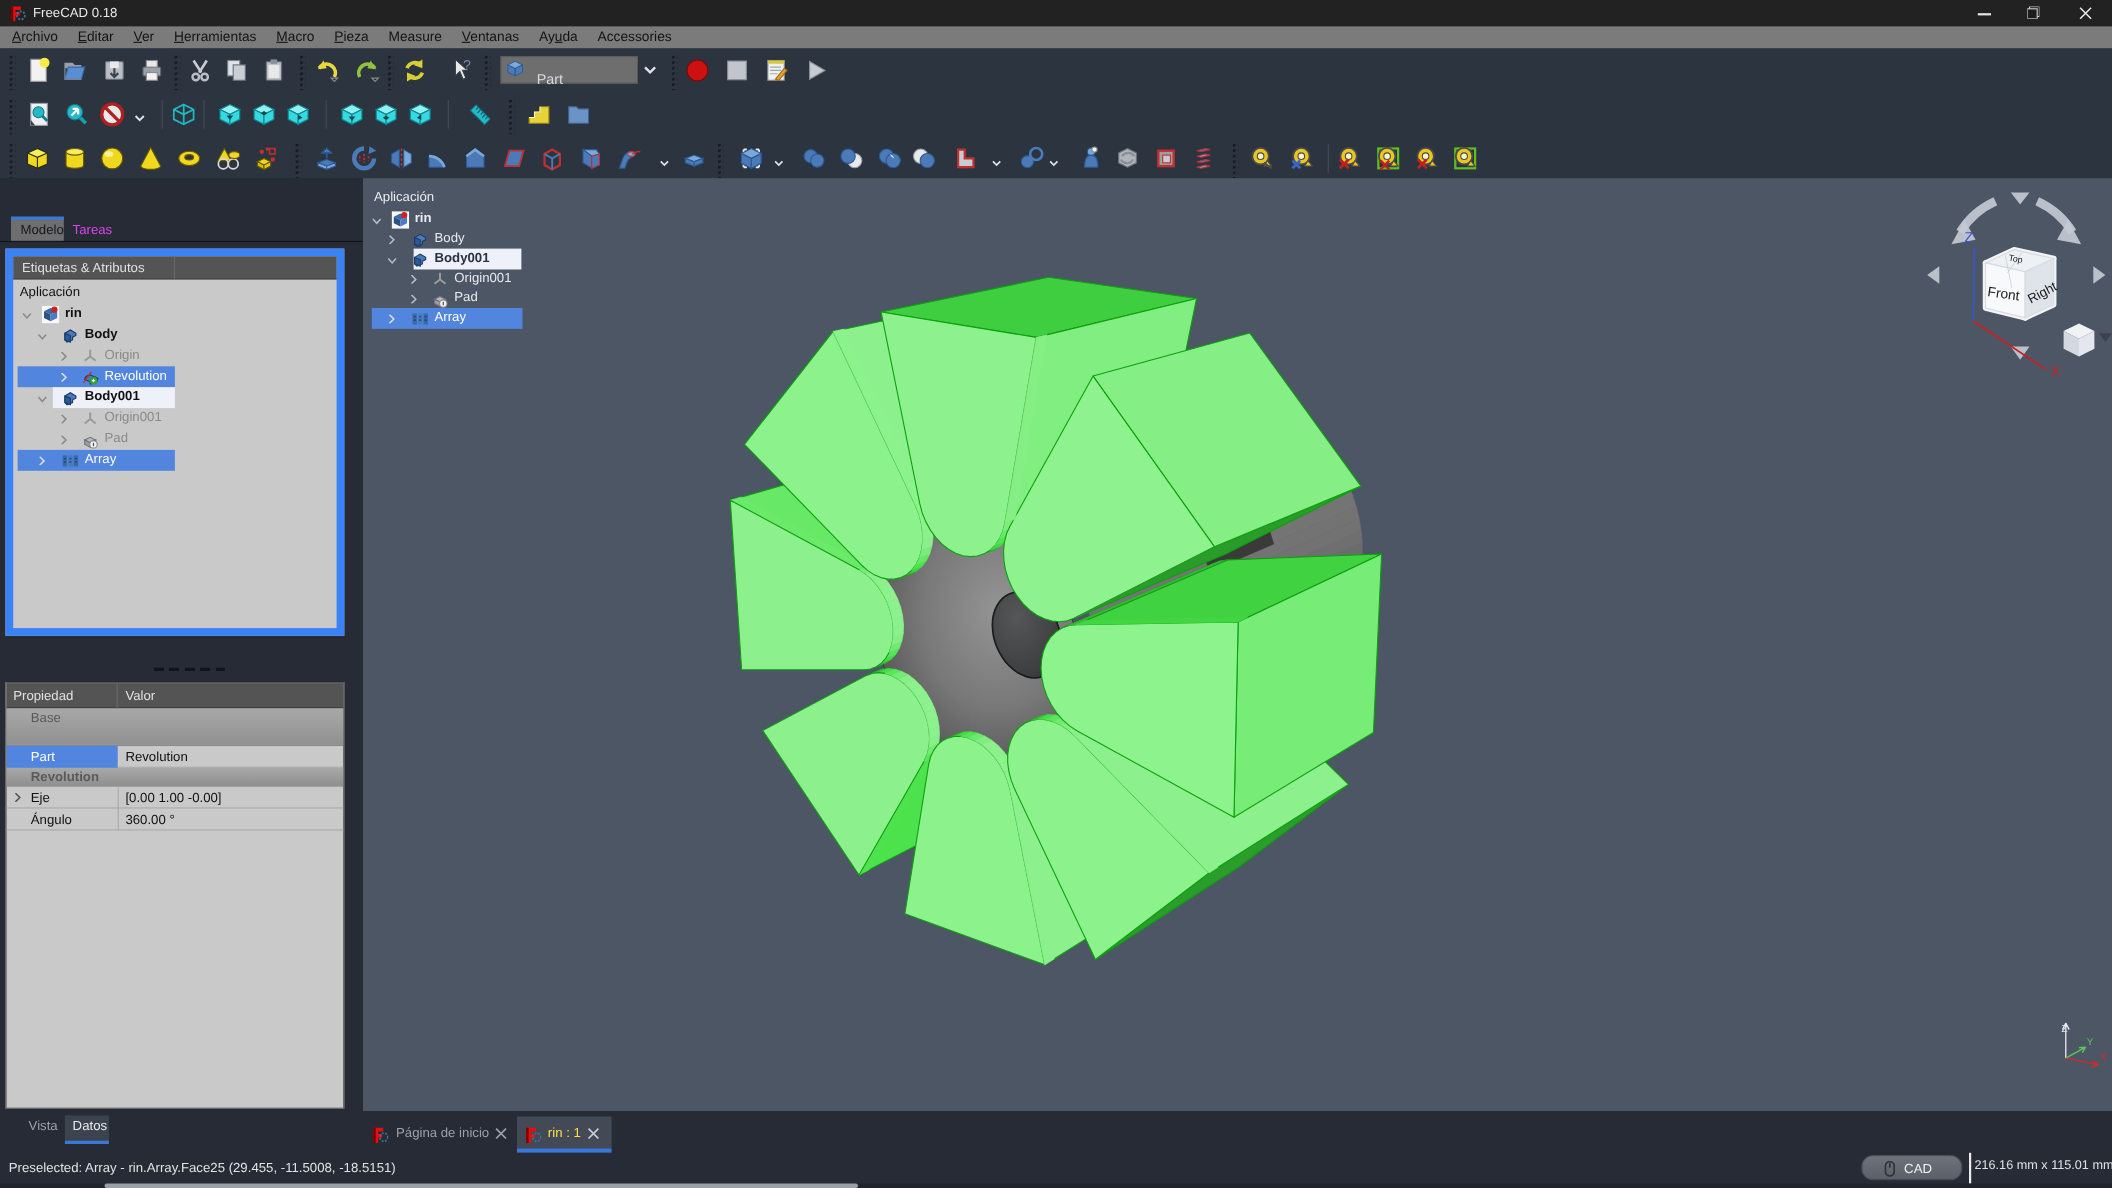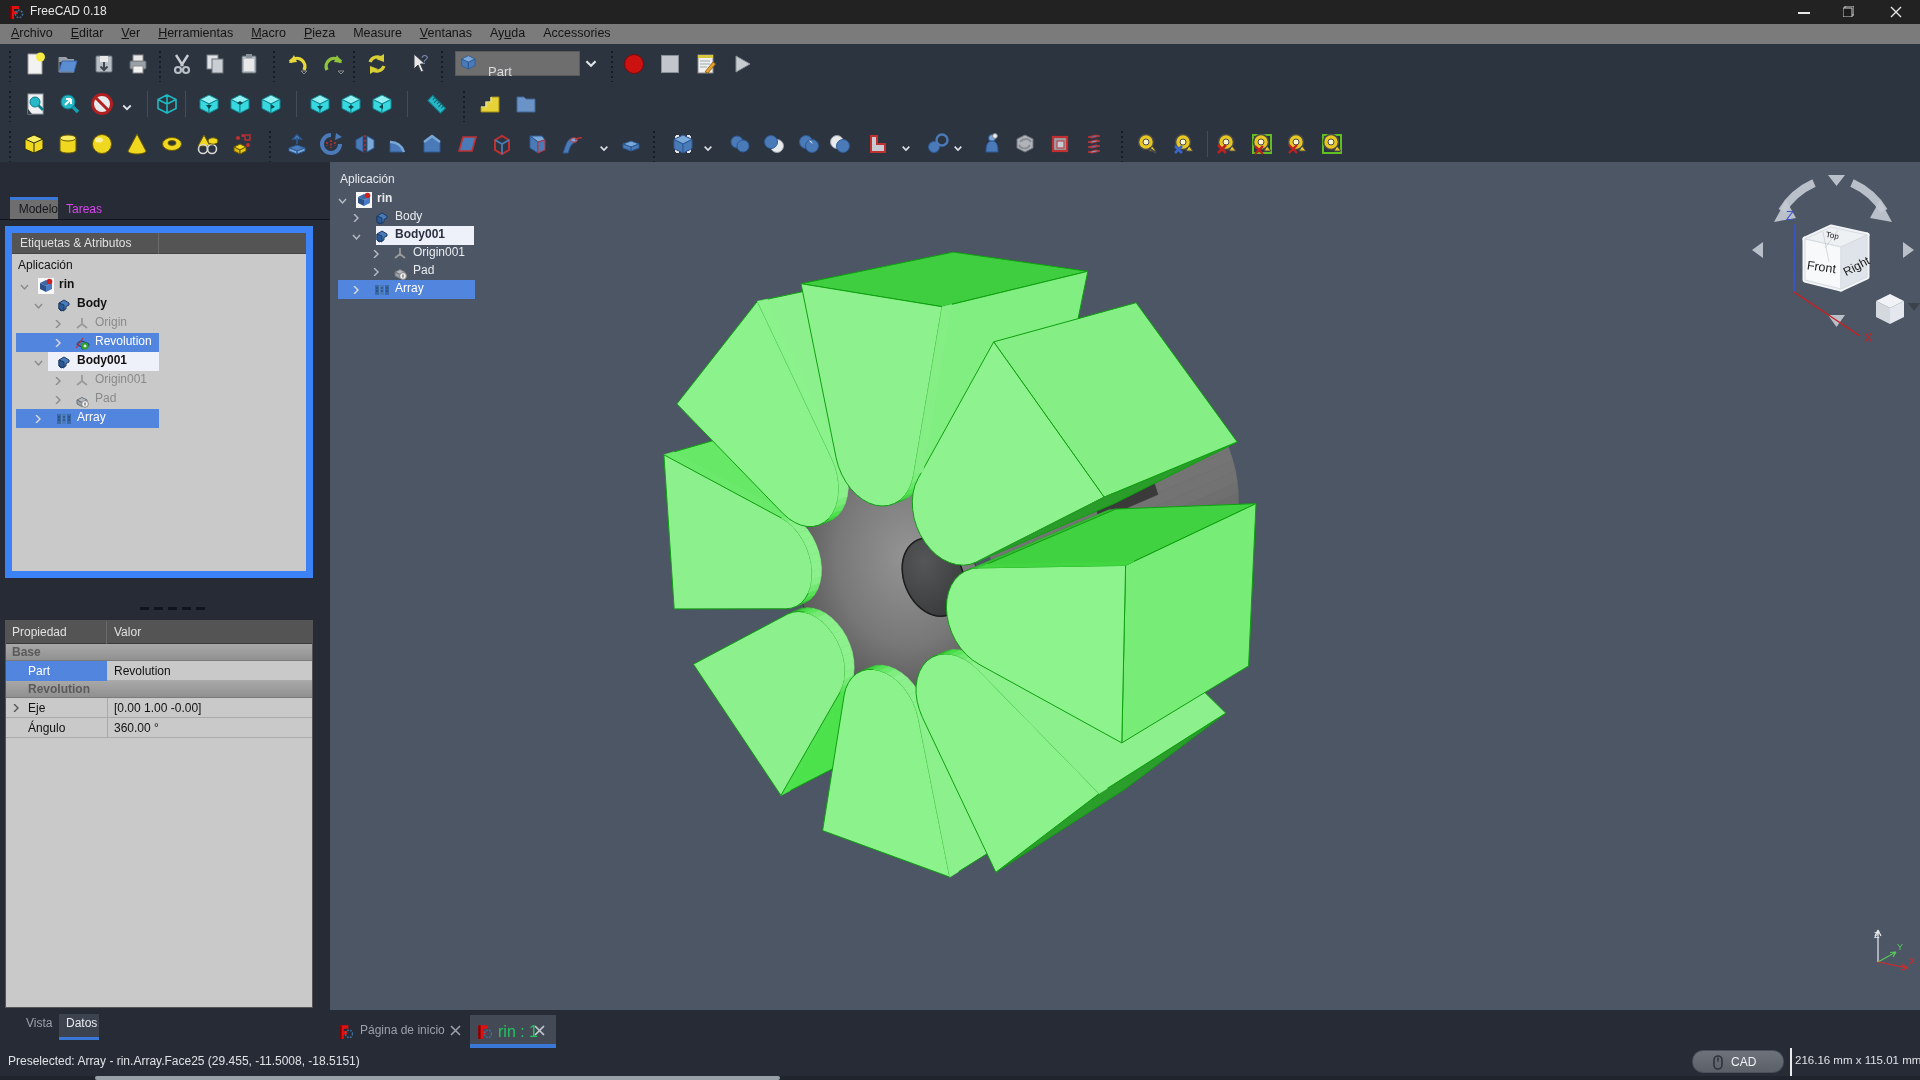--- a/index.html
+++ b/index.html
@@ -462,21 +462,21 @@
         <path d="M2 6h2M7 6h2M12 6h2M2 9h2M7 9h2M12 9h2" stroke="#1c3a66"></path>
       </svg>
       <div class="abs" style="left:65px;top:177px;font-size:12px;color:#fff">Array</div>
     </div>
 <div class="abs" style="left:140px;top:445px;width:70px;height:3px;background:repeating-linear-gradient(90deg,#10141c 0 9px,transparent 9px 14px)"></div>
     <div class="abs" style="left:5px;top:458px;width:308px;height:388px;background:#c9c9c9;border:1px solid #555;font-size:12px">
       <div style="height:23px;background:#545454;color:#e0e0e0;border-bottom:1px solid #3a3a3a">
 <span style="padding-left:6px;line-height:23px">Propiedad</span>
 <span class="abs" style="left:108px;line-height:23px">Valor</span>
 <div class="abs" style="left:100px;top:0;width:1px;height:23px;background:#6a6a6a"></div></div>
-      <div style="height:17px;background:linear-gradient(#a8a8a8,#909090);color:#5a5a5a;font-weight:bold;padding-left:6px;line-height:17px;border-bottom:1px solid #7a7a7a">Base</div>
+      <div style="height:34px;background:linear-gradient(#a8a8a8,#909090);color:#5a5a5a;font-weight:normal;padding-left:22px;line-height:17px;border-bottom:1px solid #7a7a7a">Base</div>
       <div style="height:20px;border-bottom:1px solid #aaa;position:relative">
 <div class="abs" style="left:0;top:0;width:101px;height:20px;background:#5285de;color:#fff;padding-left:22px;line-height:20px">Part</div>
 <div class="abs" style="left:108px;top:0;color:#111;line-height:20px">Revolution</div>
       </div>
       <div style="height:17px;background:linear-gradient(#a8a8a8,#909090);color:#5a5a5a;font-weight:bold;padding-left:22px;line-height:17px;border-bottom:1px solid #7a7a7a">Revolution</div>
       <div style="height:20px;border-bottom:1px solid #aaa;position:relative">
 <svg class="abs" style="left:6px;top:6px" width="8" height="8" viewBox="0 0 8 8">
           <path d="M2 0 L6 4 L2 8" fill="none" stroke="#555" stroke-width="1.4"></path>
         </svg>
 <div class="abs" style="left:22px;color:#111;line-height:20px">Eje</div>
@@ -818,21 +818,21 @@
  <svg class="abs" style="left:117px;top:10px" width="11" height="11">
         <path d="M1 1 L10 10 M10 1 L1 10" stroke="#9aa0aa" stroke-width="1.6"></path>
       </svg>
 </div>
 <div class="abs" style="left:470px;top:5px;width:86px;height:29px;background:#434a56">
  <svg class="abs" style="left:6px;top:8px" width="16" height="16" viewBox="0 0 14 14">
         <path d="M2 2h8v3H6v2h3v3H6v4H2z" fill="#e01010"></path>
         <path d="M2 2h2v12H2z" fill="#7a0000"></path>
         <circle cx="10.5" cy="9.5" r="3.2" fill="none" stroke="#3d6f9e" stroke-width="1.4" stroke-dasharray="1.5 1.1"></circle>
       </svg>
- <span class="abs" style="left:28px;top:8px;color:#22c55e;font-size:16px">rin : 1</span>
+ <span class="abs" style="left:28px;top:8px;color:#fde047;font-size:12px">rin : 1</span>
  <svg class="abs" style="left:64px;top:10px" width="11" height="11">
         <path d="M1 1 L10 10 M10 1 L1 10" stroke="#c8ccd4" stroke-width="1.6"></path>
       </svg>
 </div>
 <div class="abs" style="left:470px;top:34px;width:86px;height:4px;background:#3a78d8"></div>
 </div>
 <div id="statusbar">
 <div class="abs" style="left:8px;top:6px">Preselected: Array - rin.Array.Face25 (29.455, -11.5008, -18.5151)</div>
 <div class="abs" style="left:1692px;top:2px;width:92px;height:23px;background:linear-gradient(#6e737b,#5a5f68);border-radius:11px;border:1px solid #4a4f58">
  <svg class="abs" style="left:20px;top:4px" width="10" height="15" viewBox="0 0 10 15">

